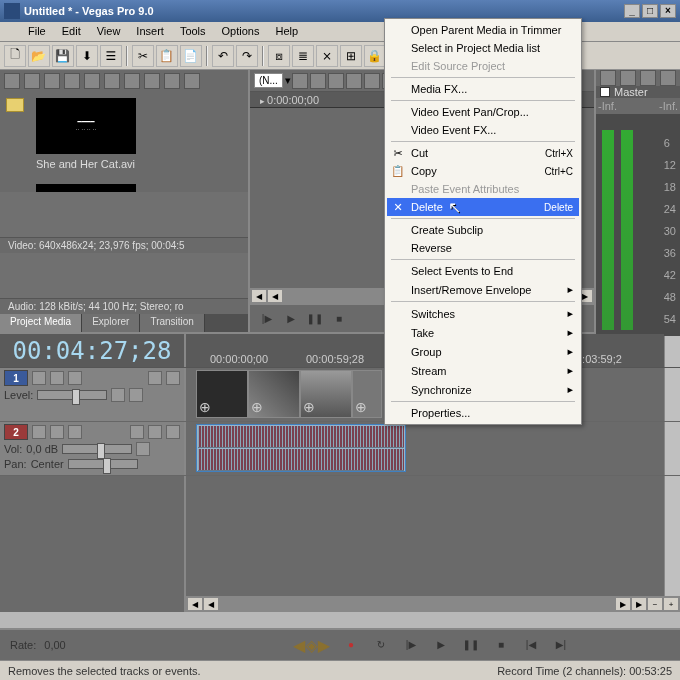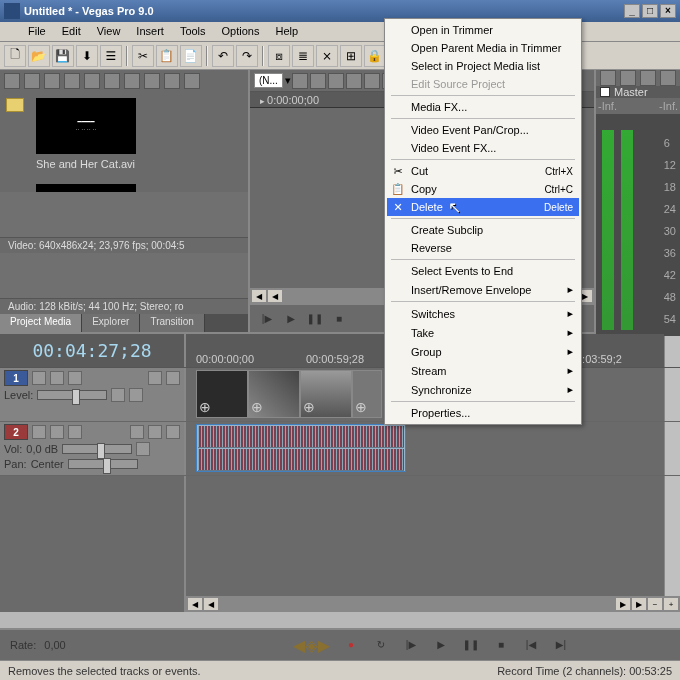--- a/index.html
+++ b/index.html
@@ -49,21 +49,21 @@
 .master-panel { width: 86px; background: #6a6a6a; border-left: 2px solid #888; display: flex; flex-direction: column; }
 .master-header { height: 18px; background: #5a5a5a; display: flex; align-items: center; padding: 0 4px; color: #ddd; font-size: 10px; }
 .master-check { width: 10px; height: 10px; background: #fff; border: 1px solid #333; margin-right: 4px; }
 .meters { flex: 1; background: #4a4a4a; padding: 4px; position: relative; }
 .meter-scale { position: absolute; right: 4px; top: 18px; font-size: 9px; color: #aaa; line-height: 22px; }
 .meter-bar { width: 12px; height: 200px; background: linear-gradient(#3a3, #393); display: inline-block; margin: 12px 2px 0; }
 .master-readout { text-align: center; color: #ccc; font-size: 9px; padding: 2px; }
 
 .timeline-area { background: #a8a8a8; border-top: 2px solid #888; }
 .timeline-header { height: 34px; background: #6a6a6a; display: flex; border-bottom: 1px solid #555; }
-.timecode-box { width: 186px; background: #5a5a5a; color: #a8d8f0; font-size: 18px; font-family: monospace; display: flex; align-items: center; justify-content: center; border-right: 2px solid #888; }
+.timecode-box { width: 186px; background: #5a5a5a; color: #a8d8f0; font-size: 24px; font-family: monospace; display: flex; align-items: center; justify-content: center; border-right: 2px solid #888; }
 .timeline-ruler { flex: 1; background: #5a5a5a; color: #ccc; font-size: 9px; padding: 18px 10px 2px; position: relative; }
 .ruler-mark { position: absolute; bottom: 2px; }
 
 .tracks { display: flex; flex-direction: column; }
 .track { display: flex; height: 54px; border-bottom: 1px solid #666; }
 .track-header { width: 186px; background: #838383; border-right: 2px solid #888; display: flex; flex-direction: column; padding: 2px 4px; }
 .track-header-top { display: flex; align-items: center; gap: 4px; }
 .track-num { width: 24px; height: 16px; color: #fff; font-weight: bold; text-align: center; line-height: 16px; font-size: 10px; border: 1px solid #444; }
 .track-num.vid { background: #3a5a9a; }
 .track-num.aud { background: #9a3a3a; }
@@ -239,21 +239,21 @@
       </div>
     </div>
     <div class="master-readout"><span>0,0</span>&nbsp;&nbsp;<span>0,0</span></div>
   </div>
 </div>
 
 <div class="timeline-area">
   <div class="timeline-header">
     <div class="timecode-box">00:04:27;28</div>
     <div class="timeline-ruler">
-      <span class="ruler-mark" style="left:10px">00:00:00;00</span>
+      <span class="ruler-mark" style="left:24px">00:00:00;00</span>
       <span class="ruler-mark" style="left:120px">00:00:59;28</span>
       <span class="ruler-mark" style="left:390px">0:03:59;2</span>
     </div>
     <div class="right-scroll"></div>
   </div>
 
   <div class="tracks">
     <div class="track">
       <div class="track-header">
         <div class="track-header-top">
@@ -353,23 +353,20 @@
   <span class="trans-btn">▶|</span>
 </div>
 
 <div class="status-bar">
   <span>Removes the selected tracks or events.</span>
   <span class="right">Record Time (2 channels): 00:53:25</span>
 </div>
 
 <div class="ctx-menu">
   <div class="ctx-item">
-      <span>Open in Trimmer</span>
-    </div>
-  <div class="ctx-item">
       <span>Open Parent Media in Trimmer</span>
     </div>
   <div class="ctx-item">
       <span>Select in Project Media list</span>
     </div>
   <div class="ctx-item disabled">
       <span>Edit Source Project</span>
     </div>
   <div class="ctx-sep"></div>
   <div class="ctx-item">
@@ -385,20 +382,23 @@
   <div class="ctx-sep"></div>
   <div class="ctx-item">
       <span class="ctx-icon">✂</span>
       <span>Cut</span>
       <span class="ctx-shortcut">Ctrl+X</span>
     </div>
   <div class="ctx-item">
       <span class="ctx-icon">📋</span>
       <span>Copy</span>
       <span class="ctx-shortcut">Ctrl+C</span>
+    </div>
+  <div class="ctx-item disabled">
+      <span>Paste Event Attributes</span>
     </div>
   <div class="ctx-item highlighted">
       <span class="ctx-icon">✕</span>
       <span>Delete</span>
       <span class="ctx-shortcut">Delete</span>
     </div>
   <div class="ctx-sep"></div>
   <div class="ctx-item">
       <span>Create Subclip</span>
     </div>

